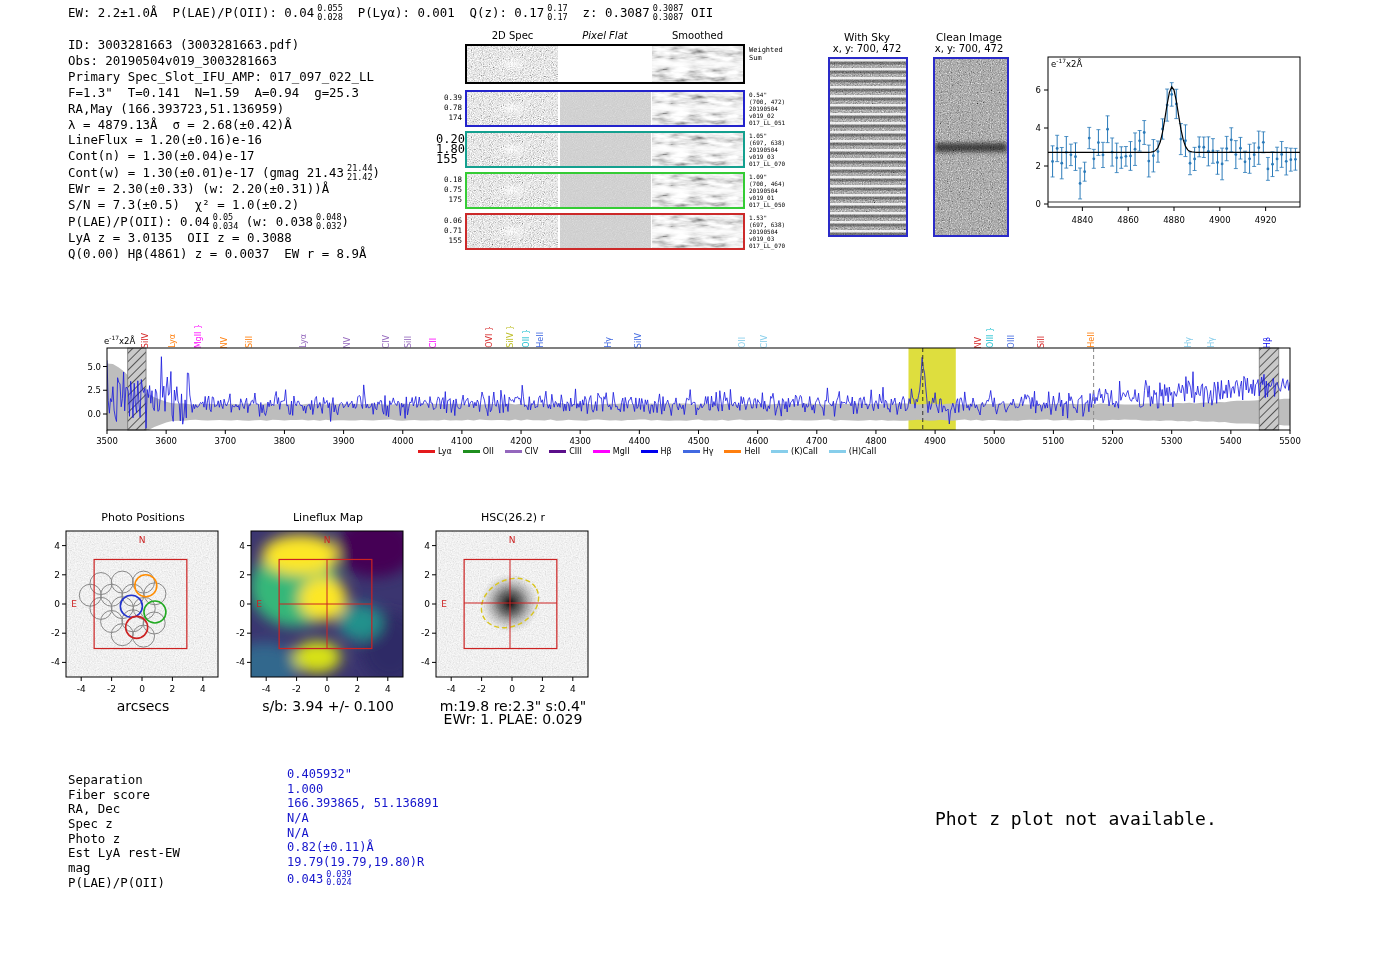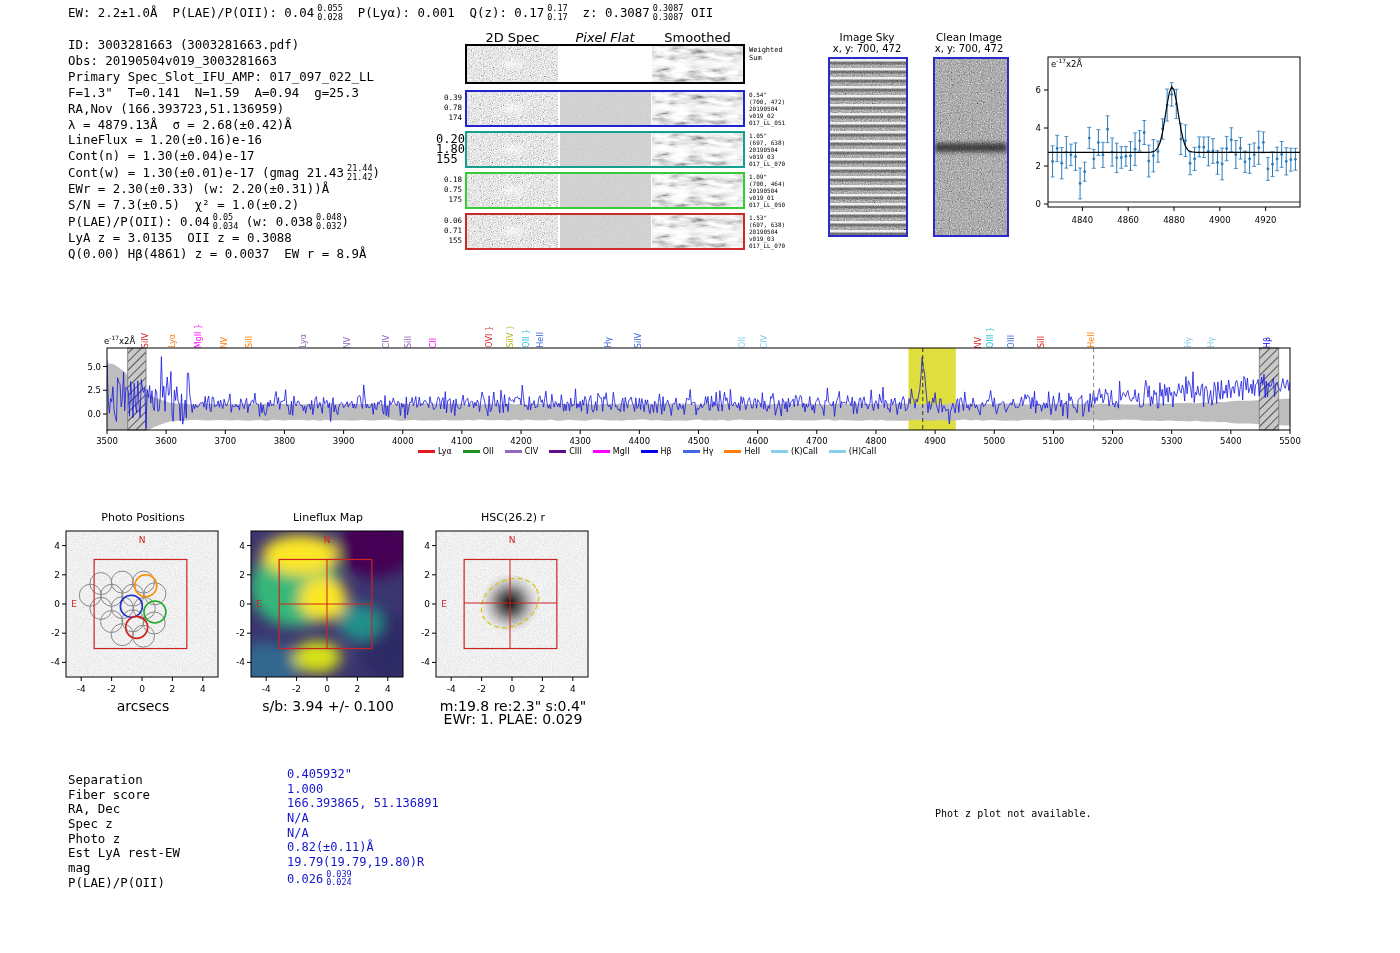--- a/index.html
+++ b/index.html
@@ -6,41 +6,41 @@
 body{background:#fff}
 #page{position:relative;width:1400px;height:953px;background:#fff;overflow:hidden;
   font-family:"DejaVu Sans Mono","Liberation Mono",monospace;color:#000;font-size:12px}
 .abs{position:absolute}
 .sans{font-family:"DejaVu Sans","Liberation Sans",sans-serif}
 .hdr{position:absolute;font-size:12.4px;white-space:pre}
 #info-block{position:absolute;left:68px;top:37px;font-size:12.4px;line-height:15.9px}
 .info-line{white-space:pre}
 .stack{display:inline-block;vertical-align:-3px;font-size:8.5px;line-height:8.5px;margin-left:3px;text-align:left}
 .stack span{display:block}
-.s2h{position:absolute;text-align:center;font-size:13px;font-family:"DejaVu Sans","Liberation Sans",sans-serif}
+.s2h{position:absolute;text-align:center;font-size:10px;font-family:"DejaVu Sans","Liberation Sans",sans-serif}
 .s2row{position:absolute;box-sizing:border-box;background:#fff}
 .s2row svg{position:absolute;top:0}
 .s2l,.s2r{position:absolute}
 .skypanel{position:absolute;border:2px solid #2a2ac8;overflow:hidden;background:#909090}
 .skypanel svg{display:block}
 .stripes{position:absolute;left:0;top:0;right:0;bottom:0;
   background:repeating-linear-gradient(180deg,rgba(255,255,255,.8) 0px,rgba(255,255,255,.8) 2px,rgba(25,25,25,.38) 3px,rgba(25,25,25,.38) 5px,rgba(255,255,255,0) 6px,rgba(255,255,255,0) 9px)}
 .darkband{position:absolute;left:0;right:0;top:48%;height:9px;background:rgba(0,0,0,.62);filter:blur(2px)}
 .linelabel{position:absolute;bottom:605px;writing-mode:vertical-rl;transform:rotate(180deg);
   font-size:8px;font-family:"DejaVu Sans","Liberation Sans",sans-serif;white-space:pre}
 #legend{position:absolute;left:418px;top:447px;display:flex;gap:11px;align-items:center;font-size:8px;
   font-family:"DejaVu Sans","Liberation Sans",sans-serif}
 .lgitem{display:flex;align-items:center;gap:3px}
 .lgsw{display:inline-block;width:17px;height:3px}
 .cut-title{position:absolute;text-align:center;font-size:11px}
 .cut-cap{position:absolute;text-align:center;font-size:14px}
 #hsc-header{position:absolute;left:68px;top:484px;font-size:13px;white-space:pre}
 #mt-labels{position:absolute;left:68px;top:773px;font-size:12.4px;line-height:14.65px;white-space:pre}
 #mt-values{position:absolute;left:287px;top:767px;font-size:12px;line-height:14.65px;color:#1414cc;white-space:pre}
-#photz-note{position:absolute;left:935px;top:808px;font-size:10px;white-space:pre}
+#photz-note{position:absolute;left:935px;top:808px;font-size:18px;white-space:pre}
 svg text{font-family:"DejaVu Sans","Liberation Sans",sans-serif}
 sup{font-size:70%}
 #zoom-unit{position:absolute;left:1051px;top:57px;font-size:8.5px}
 #main-unit{position:absolute;left:104px;top:334px;font-size:8.5px}
 </style>
 </head>
 <body>
 
 <div id="page">
 
@@ -109,34 +109,34 @@
     </defs>
   </svg>
 
   <div id="hdr-left" class="hdr" style="left:68px;top:4px"><span>EW: 2.2±1.0Å  P(LAE)/P(OII): 0.04</span><span class="stack"><span>0.055</span><span>0.028</span></span><span>  P(Lyα): 0.001  Q(z): 0.17</span><span class="stack"><span>0.17</span><span>0.17</span></span><span>  z: 0.3087</span><span class="stack"><span>0.3087</span><span>0.3087</span></span><span> OII</span></div>
 
   <div id="info-block">
       <div class="info-line"><span>ID: 3003281663 (3003281663.pdf)</span></div>
       <div class="info-line"><span>Obs: 20190504v019_3003281663</span></div>
       <div class="info-line"><span>Primary Spec_Slot_IFU_AMP: 017_097_022_LL</span></div>
       <div class="info-line"><span>F=1.3"  T=0.141  N=1.59  A=0.94  g=25.3</span></div>
-      <div class="info-line"><span>RA,Nov (166.393723,51.136959)</span></div>
+      <div class="info-line"><span>RA,May (166.393723,51.136959)</span></div>
       <div class="info-line"><span>λ = 4879.13Å  σ = 2.68(±0.42)Å</span></div>
       <div class="info-line"><span>LineFlux = 1.20(±0.16)e-16</span></div>
       <div class="info-line"><span>Cont(n) = 1.30(±0.04)e-17</span></div>
       <div class="info-line"><span>Cont(w) = 1.30(±0.01)e-17 (gmag 21.43</span><span class="stack"><span>21.44</span><span>21.42</span></span><span>)</span></div>
       <div class="info-line"><span>EWr = 2.30(±0.33) (w: 2.20(±0.31))Å</span></div>
       <div class="info-line"><span>S/N = 7.3(±0.5)  χ² = 1.0(±0.2)</span></div>
       <div class="info-line"><span>P(LAE)/P(OII): 0.04</span><span class="stack"><span>0.05</span><span>0.034</span></span><span> (w: 0.038</span><span class="stack"><span>0.048</span><span>0.032</span></span><span>)</span></div>
       <div class="info-line"><span>LyA z = 3.0135  OII z = 0.3088</span></div>
       <div class="info-line"><span>Q(0.00) Hβ(4861) z = 0.0037  EW r = 8.9Å</span></div>
     </div>
 
   <div class="abs sans" style="left:824px;top:31px;width:86px;text-align:center">
-    <div style="font-size:10.5px">Image Sky</div>
+    <div style="font-size:10.5px">With Sky</div>
     <div style="font-size:10px">x, y: 700, 472</div>
   </div>
   <div class="skypanel" style="left:828px;top:57px;width:76px;height:176px">
     <svg width="76" height="176">
         <rect width="76" height="176" filter="url(#nzhi)"></rect>
       </svg>
     <div class="stripes"></div>
   </div>
   <div class="abs sans" style="left:928px;top:31px;width:82px;text-align:center">
     <div style="font-size:10.5px">Clean Image</div>
@@ -652,21 +652,21 @@
       <line x1="132.4" x2="132.4" y1="150" y2="154" stroke="#000"></line>
       <text x="132.4" y="165" text-anchor="middle" font-size="9">2</text>
       <line x1="162.8" x2="162.8" y1="150" y2="154" stroke="#000"></line>
       <text x="162.8" y="165" text-anchor="middle" font-size="9">4</text>
       <rect x="26" y="4" width="152" height="146" fill="none" stroke="#000" stroke-width="1"></rect>
     </svg>
   <div class="cut-cap sans" style="left:436px;top:698px;width:154px">m:19.8 re:2.3" s:0.4"</div>
   <div class="cut-cap sans" style="left:436px;top:711px;width:154px">EWr: 1. PLAE: 0.029</div>
 
   <div id="mt-labels"><div>Separation</div><div>Fiber score</div><div>RA, Dec</div><div>Spec z</div><div>Photo z</div><div>Est LyA rest-EW</div><div>mag</div><div>P(LAE)/P(OII)</div></div>
-  <div id="mt-values"><div><span>0.405932"</span></div><div><span>1.000</span></div><div><span>166.393865, 51.136891</span></div><div><span>N/A</span></div><div><span>N/A</span></div><div><span>0.82(±0.11)Å</span></div><div><span>19.79(19.79,19.80)R</span></div><div><span>0.026</span><span class="stack"><span>0.039</span><span>0.024</span></span></div></div>
+  <div id="mt-values"><div><span>0.405932"</span></div><div><span>1.000</span></div><div><span>166.393865, 51.136891</span></div><div><span>N/A</span></div><div><span>N/A</span></div><div><span>0.82(±0.11)Å</span></div><div><span>19.79(19.79,19.80)R</span></div><div><span>0.043</span><span class="stack"><span>0.039</span><span>0.024</span></span></div></div>
 
   <div id="photz-note">Phot z plot not available.</div>
 <div class="s2h" style="left: 467px; top: 30px; width: 91px;">2D Spec</div>
     <div class="s2h" style="left: 559.5px; top: 30px; width: 91px; font-style: italic;">Pixel Flat</div>
     <div class="s2h" style="left: 652px; top: 30px; width: 91px;">Smoothed</div>
     <div class="s2row" style="left: 465px; top: 44px; width: 280px; height: 40px; border: 2px solid rgb(0, 0, 0);">
       <svg width="91" height="36" style="left: 0px;">
         <rect width="91" height="36" filter="url(#nzhi)"></rect>
         <ellipse cx="45.5" cy="18" rx="16" ry="7" fill="url(#radW)"></ellipse>
       </svg>

